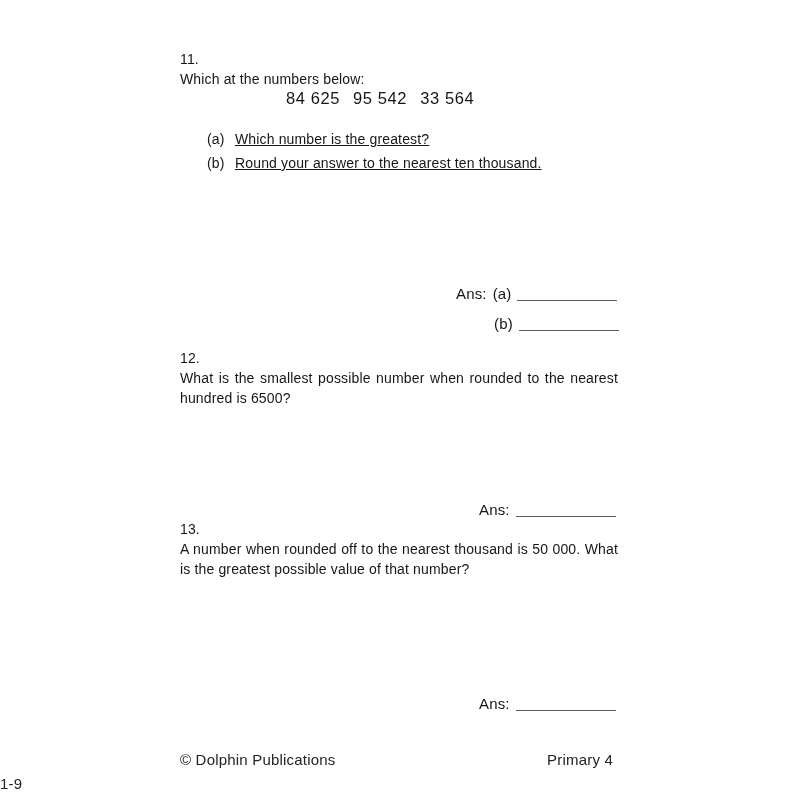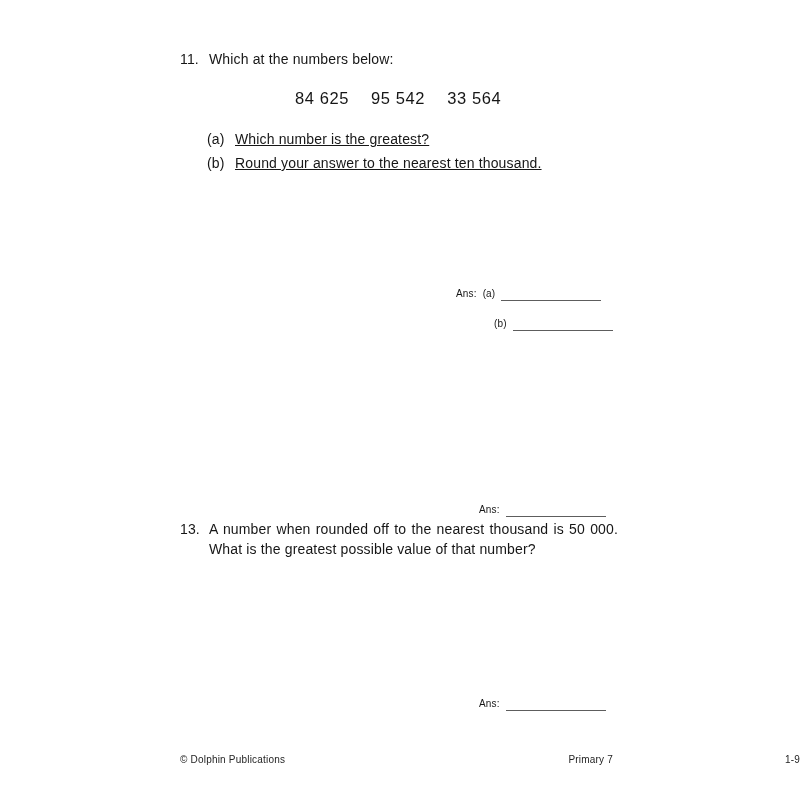--- a/index.html
+++ b/index.html
@@ -16,32 +16,32 @@
     overflow: hidden;
   }
   .question {
     position: absolute;
     left: 180px;
     width: 438px;
     font-size: 14px;
     line-height: 20px;
     letter-spacing: 0.15px;
   }
-  .q-row { display: flex; }
+  .q-row { display: flex; flex-direction: column; }
   .q-num { width: 29px; flex-shrink: 0; }
   .q-text { flex: 1; text-align: justify; }
   #q11 { top: 49px; }
   #q12 { top: 348px; }
   #q13 { top: 519px; }
   .numbers-row {
     position: absolute;
-    left: 295px;
+    left: 286px;
     top: 88px;
     display: flex;
-    gap: 22px;
+    gap: 13px;
     font-size: 16.5px;
     line-height: 20px;
     letter-spacing: 0.6px;
     white-space: nowrap;
   }
   .parts {
     position: absolute;
     left: 207px;
     top: 129px;
     width: 412px;
@@ -49,45 +49,45 @@
     line-height: 20px;
     letter-spacing: 0.15px;
   }
   .part-row { display: flex; margin-bottom: 4px; }
   .part-label { width: 28px; flex-shrink: 0; }
   .part-text { flex: 1; text-decoration: underline; }
   .ans-row {
     position: absolute;
     display: flex;
     gap: 6px;
-    font-size: 10px;
+    font-size: 15px;
     line-height: 18px;
     letter-spacing: 0.15px;
     white-space: nowrap;
   }
   #ans-11a { top: 285px; left: 456px; }
   #ans-11b { top: 315px; left: 494px; }
   #ans-12  { top: 501px; left: 479px; }
   #ans-13  { top: 695px; left: 479px; }
   .ans-line {
     width: 100px;
     border-bottom: 1px solid #5d5d5d;
     align-self: flex-end;
     margin-bottom: 2px;
   }
   .footer-left, .footer-center, .footer-right {
     position: absolute;
     top: 754px;
-    font-size: 10px;
+    font-size: 15px;
     line-height: 12px;
     letter-spacing: 0.2px;
     color: #242424;
   }
   .footer-left { left: 180px; }
-  .footer-center { left: 0; right: 0; text-align: right; }
+  .footer-center { left: 0; right: 0; text-align: left; margin-top: 24px; }
   .footer-right { right: 187px; }
 </style>
 </head>
 <body>
 
 <div class="page">
 
   <section class="question" id="q11">
     <div class="q-row">
       <span class="q-num">11.</span>
@@ -115,35 +115,41 @@
   <div class="ans-row" id="ans-11a">
     <span>Ans:</span>
     <span>(a)</span>
     <span class="ans-line"></span>
   </div>
   <div class="ans-row" id="ans-11b">
     <span>(b)</span>
     <span class="ans-line"></span>
   </div>
 
+  <section class="question" id="q12">
+    <div class="q-row">
+      <span class="q-num">12.</span>
+      <p class="q-text">What is the smallest possible number when rounded to the nearest hundred is 6500?</p>
+    </div>
+  </section>
 
   <div class="ans-row" id="ans-12">
     <span>Ans:</span>
     <span class="ans-line"></span>
   </div>
 
   <section class="question" id="q13">
     <div class="q-row">
       <span class="q-num">13.</span>
       <p class="q-text">A number when rounded off to the nearest thousand is 50&nbsp;000. What is the greatest possible value of that number?</p>
     </div>
   </section>
 
   <div class="ans-row" id="ans-13">
     <span>Ans:</span>
     <span class="ans-line"></span>
   </div>
 
   <span class="footer-left">© Dolphin Publications</span>
   <span class="footer-center">1-9</span>
-  <span class="footer-right">Primary 7</span>
+  <span class="footer-right">Primary 4</span>
 
 </div>
 
 </body></html>

